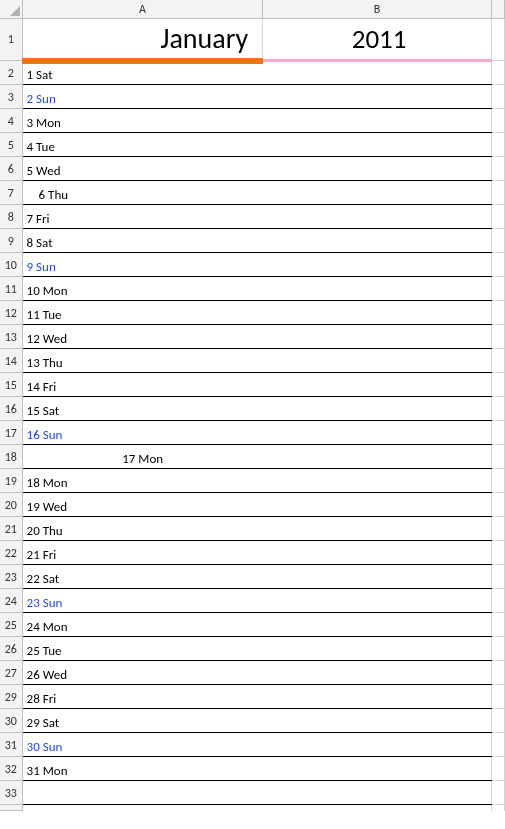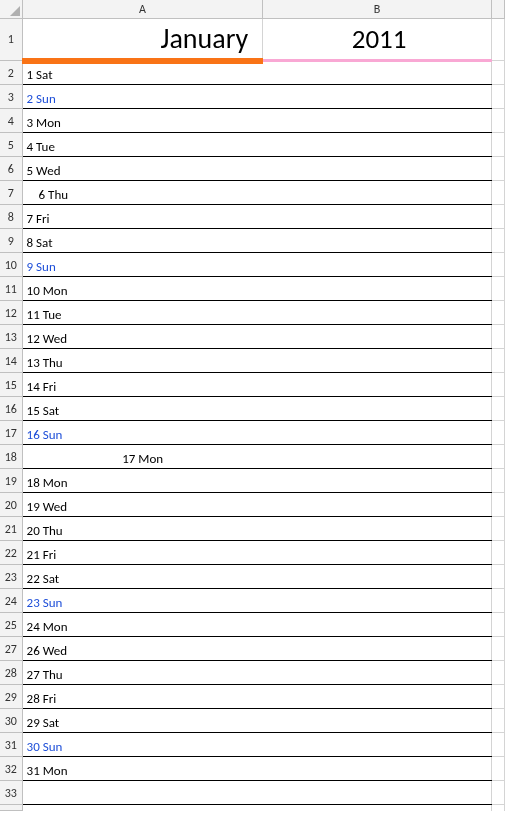--- a/index.html
+++ b/index.html
@@ -271,28 +271,28 @@
       <div class="cell cell-merged"></div>
       <div class="cell cell-c"></div>
     </div>
     <div class="row data-row">
       <div class="row-header">25</div>
       <div class="cell cell-merged" style="border-right: none;">24 Mon</div>
       <div class="cell cell-merged"></div>
       <div class="cell cell-c"></div>
     </div>
     <div class="row data-row">
+      <div class="row-header">26</div>
+      <div class="cell cell-merged" style="border-right: none;">25 Tue</div>
+      <div class="cell cell-merged"></div>
+      <div class="cell cell-c"></div>
+    </div>
+    <div class="row data-row">
       <div class="row-header">27</div>
       <div class="cell cell-merged" style="border-right: none;">26 Wed</div>
-      <div class="cell cell-merged"></div>
-      <div class="cell cell-c"></div>
-    </div>
-    <div class="row data-row">
-      <div class="row-header">28</div>
-      <div class="cell cell-merged" style="border-right: none;">27 Thu</div>
       <div class="cell cell-merged"></div>
       <div class="cell cell-c"></div>
     </div>
     <div class="row data-row">
       <div class="row-header">29</div>
       <div class="cell cell-merged" style="border-right: none;">28 Fri</div>
       <div class="cell cell-merged"></div>
       <div class="cell cell-c"></div>
     </div>
     <div class="row data-row">

